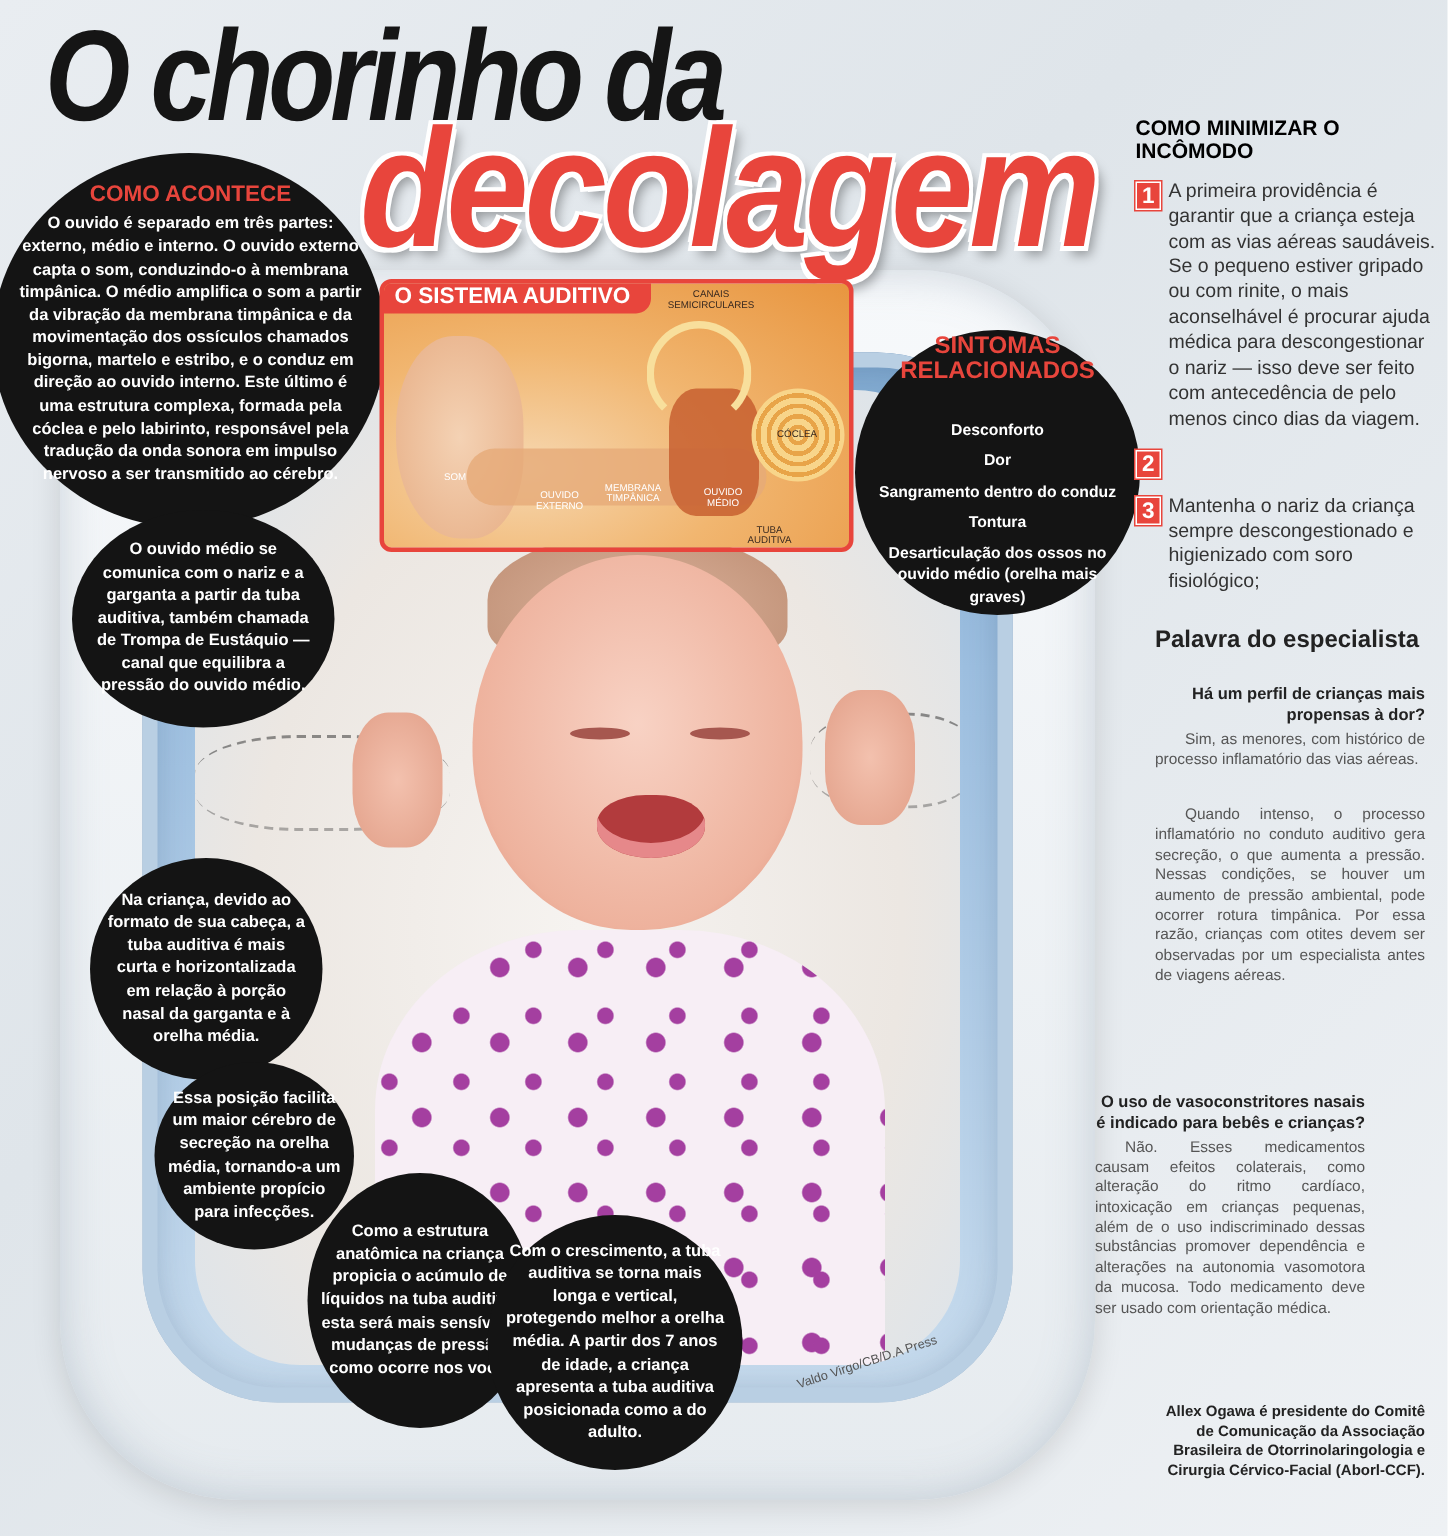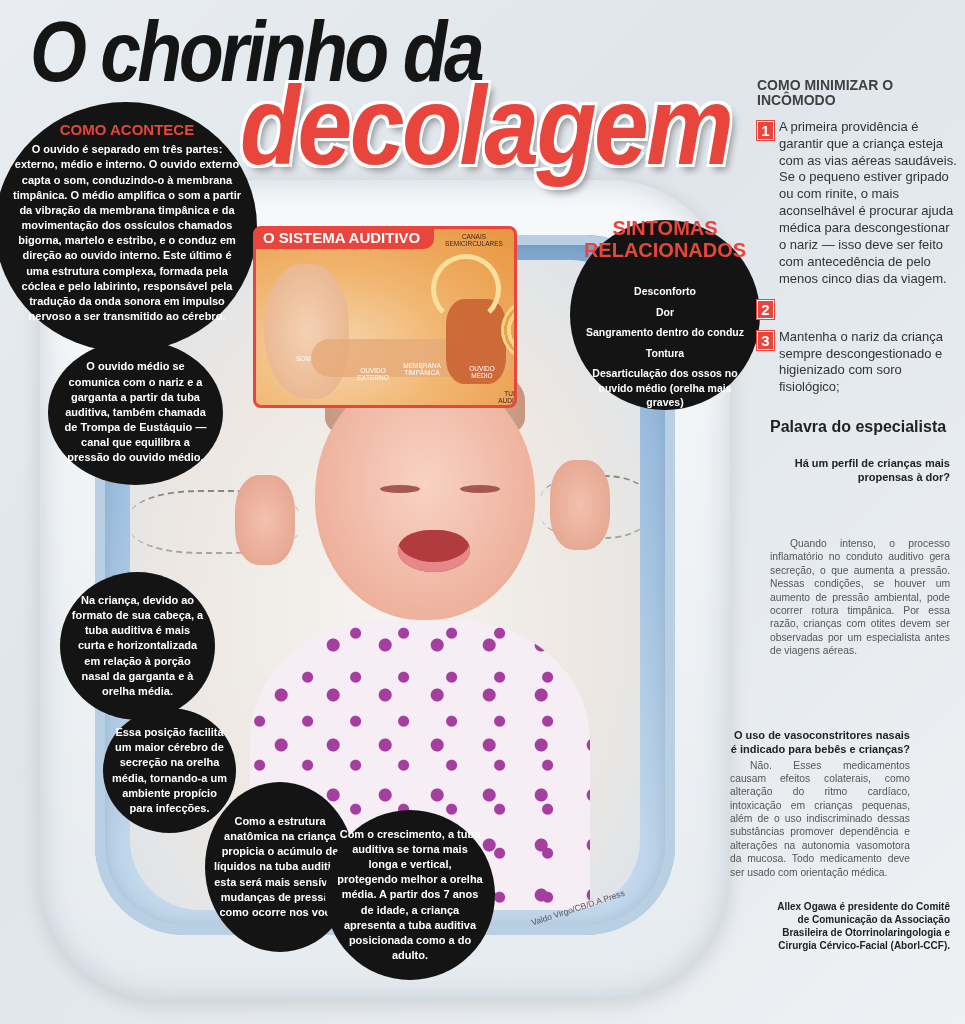--- a/index.html
+++ b/index.html
@@ -38,49 +38,49 @@
     display:flex;flex-direction:column;justify-content:center;align-items:center;box-sizing:border-box;}
   .bubble p{margin:0;font-size:11px;line-height:1.38;}
   .bubble h3{margin:0 0 4px 0;color:#e8453c;font-size:15px;line-height:1.1;}
   .b1{left:-5px;top:102px;width:262px;height:250px;padding:10px 14px 18px 16px;}
   .b2{left:48px;top:340px;width:175px;height:145px;padding:8px 16px;}
   .b3{left:60px;top:572px;width:155px;height:148px;padding:8px 10px;}
   .b4{left:103px;top:708px;width:133px;height:125px;padding:6px 8px;}
   .b5{left:205px;top:782px;width:150px;height:170px;padding:8px 8px;}
   .b6{left:325px;top:810px;width:170px;height:170px;padding:10px 12px;}
   .b7{left:570px;top:220px;width:190px;height:190px;padding:8px 10px;}
-  .b7 h3{font-size:20px;margin-bottom:20px;}
+  .b7 h3{font-size:16px;margin-bottom:20px;}
   .b7 p{font-size:10.5px;margin:3px 0;}
   
-  .diagram{left:253px;top:186px;width:264px;height:182px;border:3px solid #e8453c;border-radius:8px;
-    background:radial-gradient(ellipse at 30% 70%,#f6d7b0 0%,#f1b670 45%,#e8953f 100%);overflow:hidden;box-sizing:border-box;margin-top:40px;}
+  .diagram{left:253px;top:186px;width:316px;height:182px;border:3px solid #e8453c;border-radius:8px;
+    background:radial-gradient(ellipse at 30% 70%,#f6d7b0 0%,#f1b670 45%,#e8953f 100%);overflow:hidden;box-sizing:border-box;}
   .diagram-title{left:-3px;top:-3px;background:#e8453c;color:#fff;font-weight:bold;font-size:15px;padding:3px 14px 3px 10px;border-radius:0 0 10px 0;}
   .d-label{font-size:6.5px;color:#fff;text-align:center;line-height:1.1;text-transform:uppercase;}
   .d-label.dark{color:#3a2a20;}
   .cochlea{left:245px;top:70px;width:62px;height:62px;border-radius:50%;
     background:repeating-radial-gradient(circle,#f8d58a 0 4px,#e8a448 4px 7px);}
   .canal-shape{left:175px;top:25px;width:60px;height:60px;border:5px solid #f8df9c;border-radius:50%;border-bottom-color:transparent;}
   .outer-ear{left:8px;top:35px;width:85px;height:135px;border-radius:45% 45% 40% 50%;background:radial-gradient(#f4d2b4,#e7ae85);}
   .ear-canal{left:55px;top:110px;width:200px;height:38px;border-radius:20px;background:rgba(230,170,120,.8);}
   .middle-ear{left:190px;top:70px;width:60px;height:85px;border-radius:30%;background:#c45a2c;opacity:.8;}
   
   .right-col{left:757px;top:78px;width:200px;}
-  .rc-title{color:#404040;font-weight:bold;font-size:14px;line-height:1.1;margin:0 0 10px;}
+  .rc-title{color:#000000;font-weight:bold;font-size:14px;line-height:1.1;margin:0 0 10px;}
   .step{display:flex;align-items:flex-start;margin-bottom:10px;}
   .step-num{flex:none;width:15px;height:17px;background:#e8453c;color:#fff;font-weight:bold;font-size:15px;
     text-align:center;line-height:17px;margin:2px 5px 0 0;border:1px solid #fff;box-shadow:0 0 0 1px #e8453c;}
   .step-text{font-size:13px;color:#333;line-height:1.3;}
   .spec-title{left:770px;top:418px;font-size:16px;font-weight:bold;color:#222;}
   .qa{width:180px;}
   .qa h4{margin:0 0 2px;font-size:11px;color:#222;font-weight:bold;line-height:1.3;text-align:right;}
   .qa p{margin:0;font-size:10.3px;color:#555;line-height:1.3;text-indent:20px;text-align:justify;}
   .qa1{left:770px;top:456px;}
   .qa2{left:770px;top:537px;}
   .qa3{left:730px;top:728px;}
-  .bio{left:770px;top:900px;width:180px;text-align:right;font-size:10px;font-weight:bold;color:#222;line-height:1.3;}
+  .bio{left:770px;top:935px;width:180px;text-align:right;font-size:10px;font-weight:bold;color:#222;line-height:1.3;}
   .credit{left:530px;top:918px;font-size:8.5px;color:#555;transform:rotate(-18deg);transform-origin:left top;}
 </style>
 </head>
 <body>
 
 <div class="abs frame-outer"></div>
 <div class="abs frame-inner"></div>
 <div class="abs window-glass">
   <div class="abs wave" style="left:0;top:230px;width:170px;"></div>
   <div class="abs wave" style="left:410px;top:215px;width:110px;"></div>
@@ -155,20 +155,21 @@
   <div class="step">
     <div class="step-num">3</div>
     <div class="step-text">Mantenha o nariz da criança sempre descongestionado e higienizado com soro fisiológico;</div>
   </div>
 </div>
 
 <div class="abs spec-title">Palavra do especialista</div>
 
 <div class="abs qa qa1">
   <h4>Há um perfil de crianças mais propensas à dor?</h4>
+  <p>Sim, as menores, com histórico de processo inflamatório das vias aéreas.</p>
 </div>
 <div class="abs qa qa2">
   <p>Quando intenso, o processo inflamatório no conduto auditivo gera secreção, o que aumenta a pressão. Nessas condições, se houver um aumento de pressão ambiental, pode ocorrer rotura timpânica. Por essa razão, crianças com otites devem ser observadas por um especialista antes de viagens aéreas.</p>
 </div>
 <div class="abs qa qa3">
   <h4>O uso de vasoconstritores nasais é indicado para bebês e crianças?</h4>
   <p>Não. Esses medicamentos causam efeitos colaterais, como alteração do ritmo cardíaco, intoxicação em crianças pequenas, além de o uso indiscriminado dessas substâncias promover dependência e alterações na autonomia vasomotora da mucosa. Todo medicamento deve ser usado com orientação médica.</p>
 </div>
 
 <div class="abs bio">Allex Ogawa é presidente do Comitê de Comunicação da Associação Brasileira de Otorrinolaringologia e Cirurgia Cérvico-Facial (Aborl-CCF).</div>

